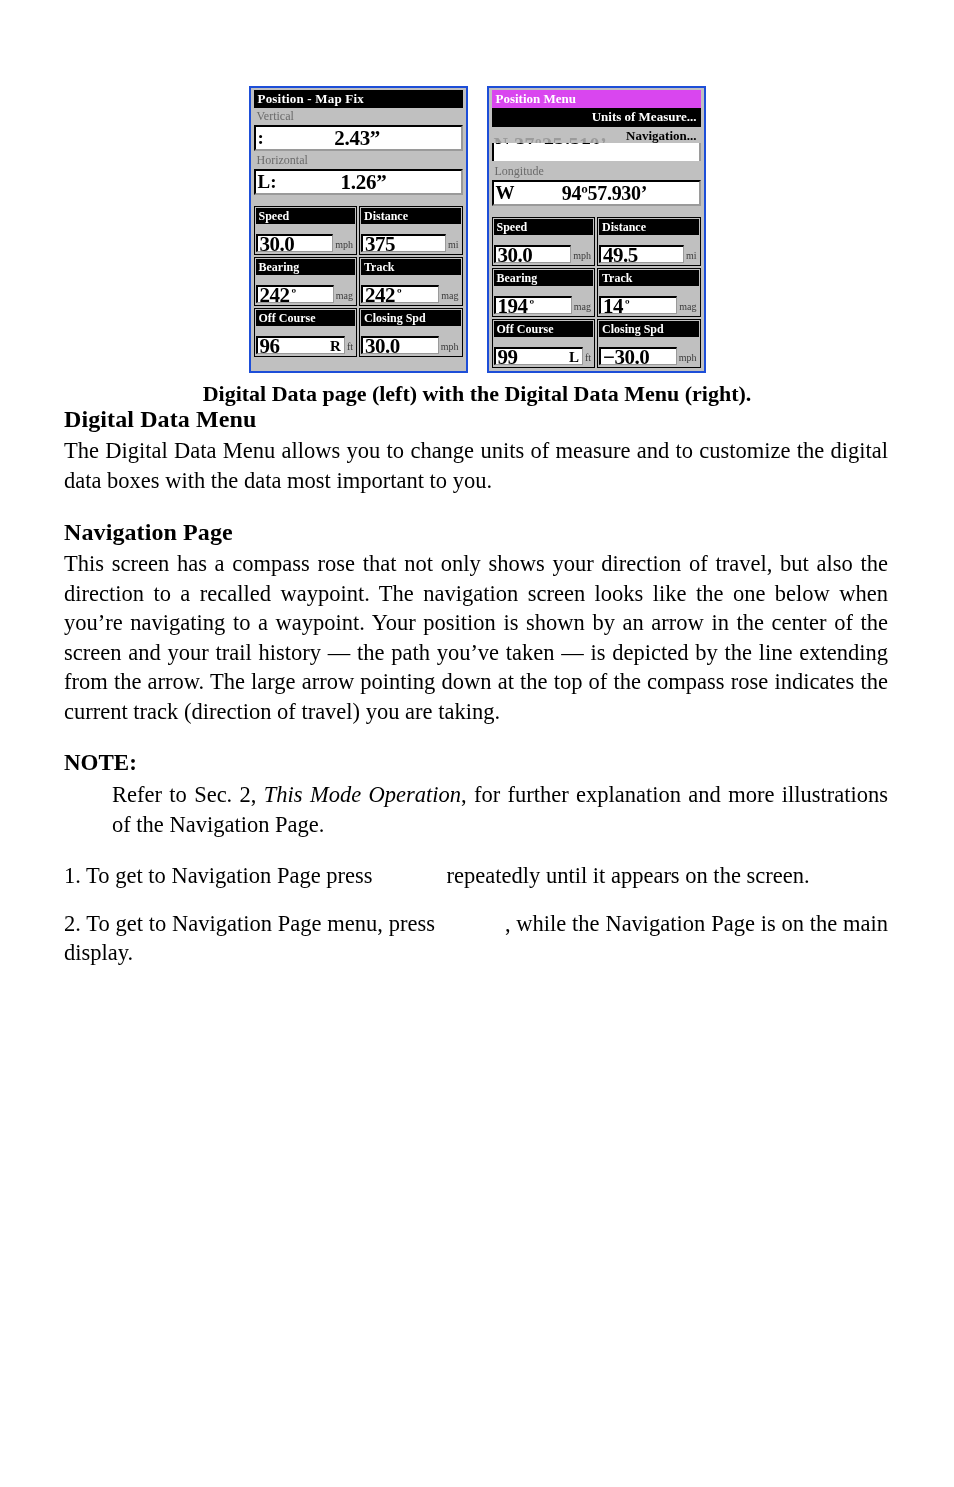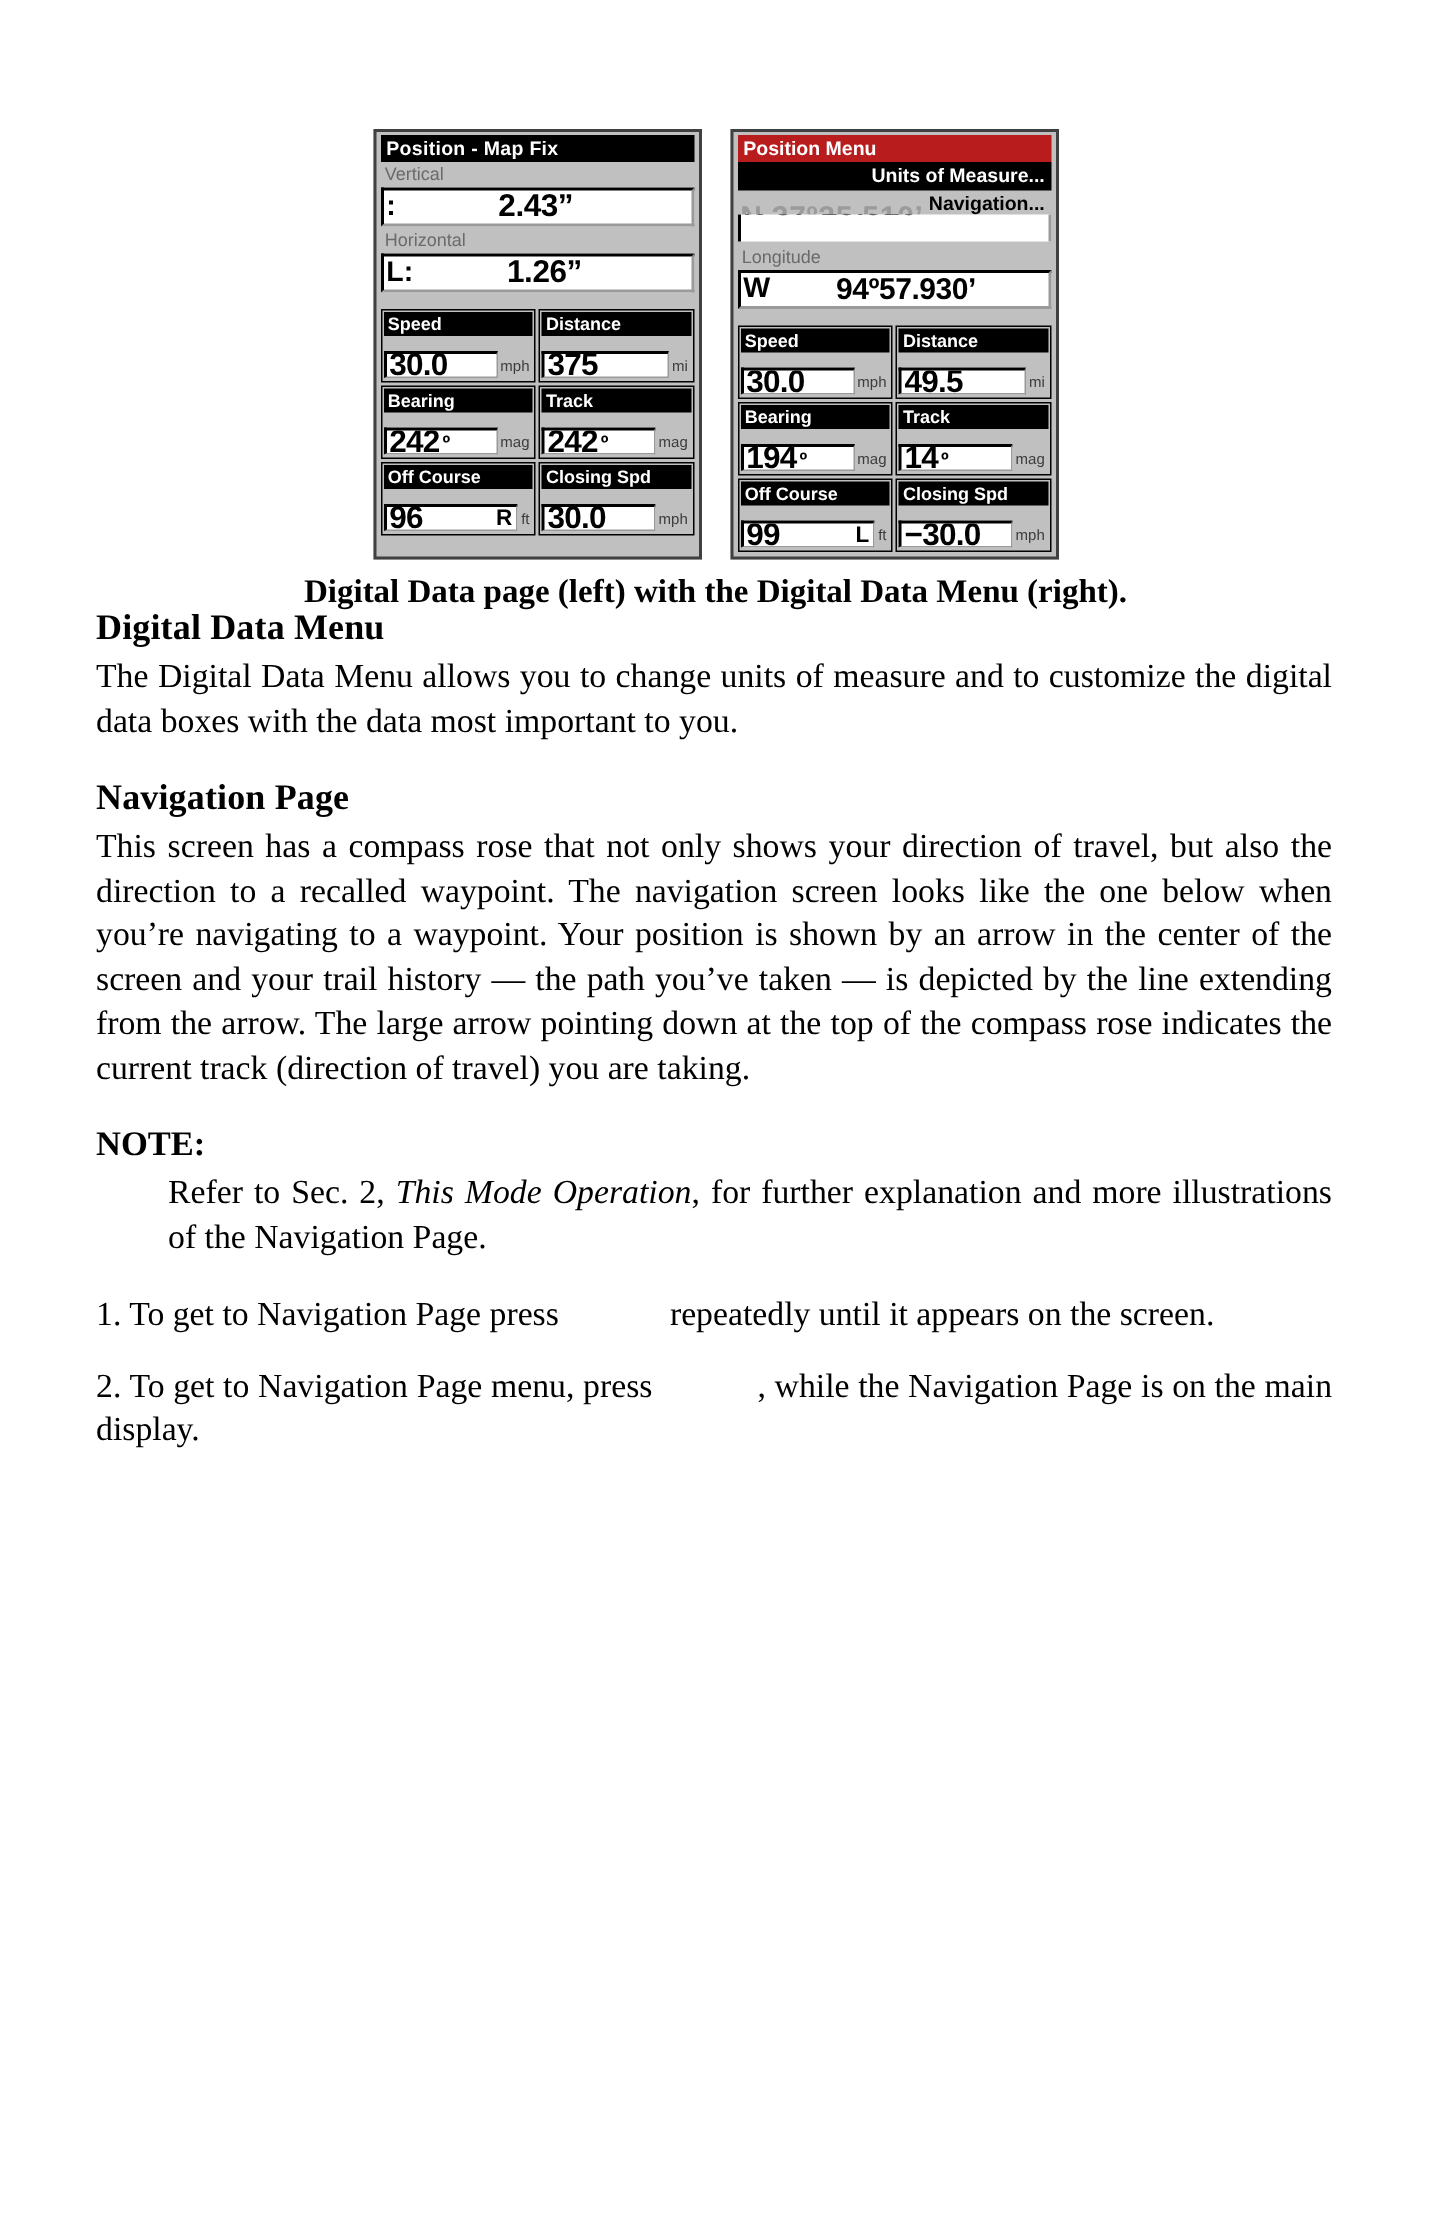--- a/index.html
+++ b/index.html
@@ -32,23 +32,23 @@
     width: 954px;
     display: flex;
     justify-content: center;
     gap: 19px;
   }
 
   
   .gps {
     width: 219px;
     background: #c0c0c0;
-    border: 2px solid #404040;
+    border: 2px solid #1d4ed8;
     box-sizing: border-box;
-    font-family: Liberation Sans, sans-serif;
+    font-family: Liberation Serif, serif;
     padding: 2px 3px 3px 3px;
     position: relative;
   }
 
   .lcd-titlebar {
     background: #000000;
     color: #ffffff;
     font-size: 13px;
     font-weight: bold;
     letter-spacing: 0.2px;
@@ -103,21 +103,21 @@
 
   
   .menu-overlay {
     position: absolute;
     left: 3px;
     top: 2px;
     width: 209px;
     z-index: 5;
   }
   .menu-title {
-    background: #b91c1c;
+    background: #d946ef;
     color: #ffffff;
     font-size: 13px;
     font-weight: bold;
     padding: 1px 4px 2px 4px;
     line-height: 15px;
   }
   .menu-item {
     background: #c0c0c0;
     color: #000000;
     font-size: 13px;

